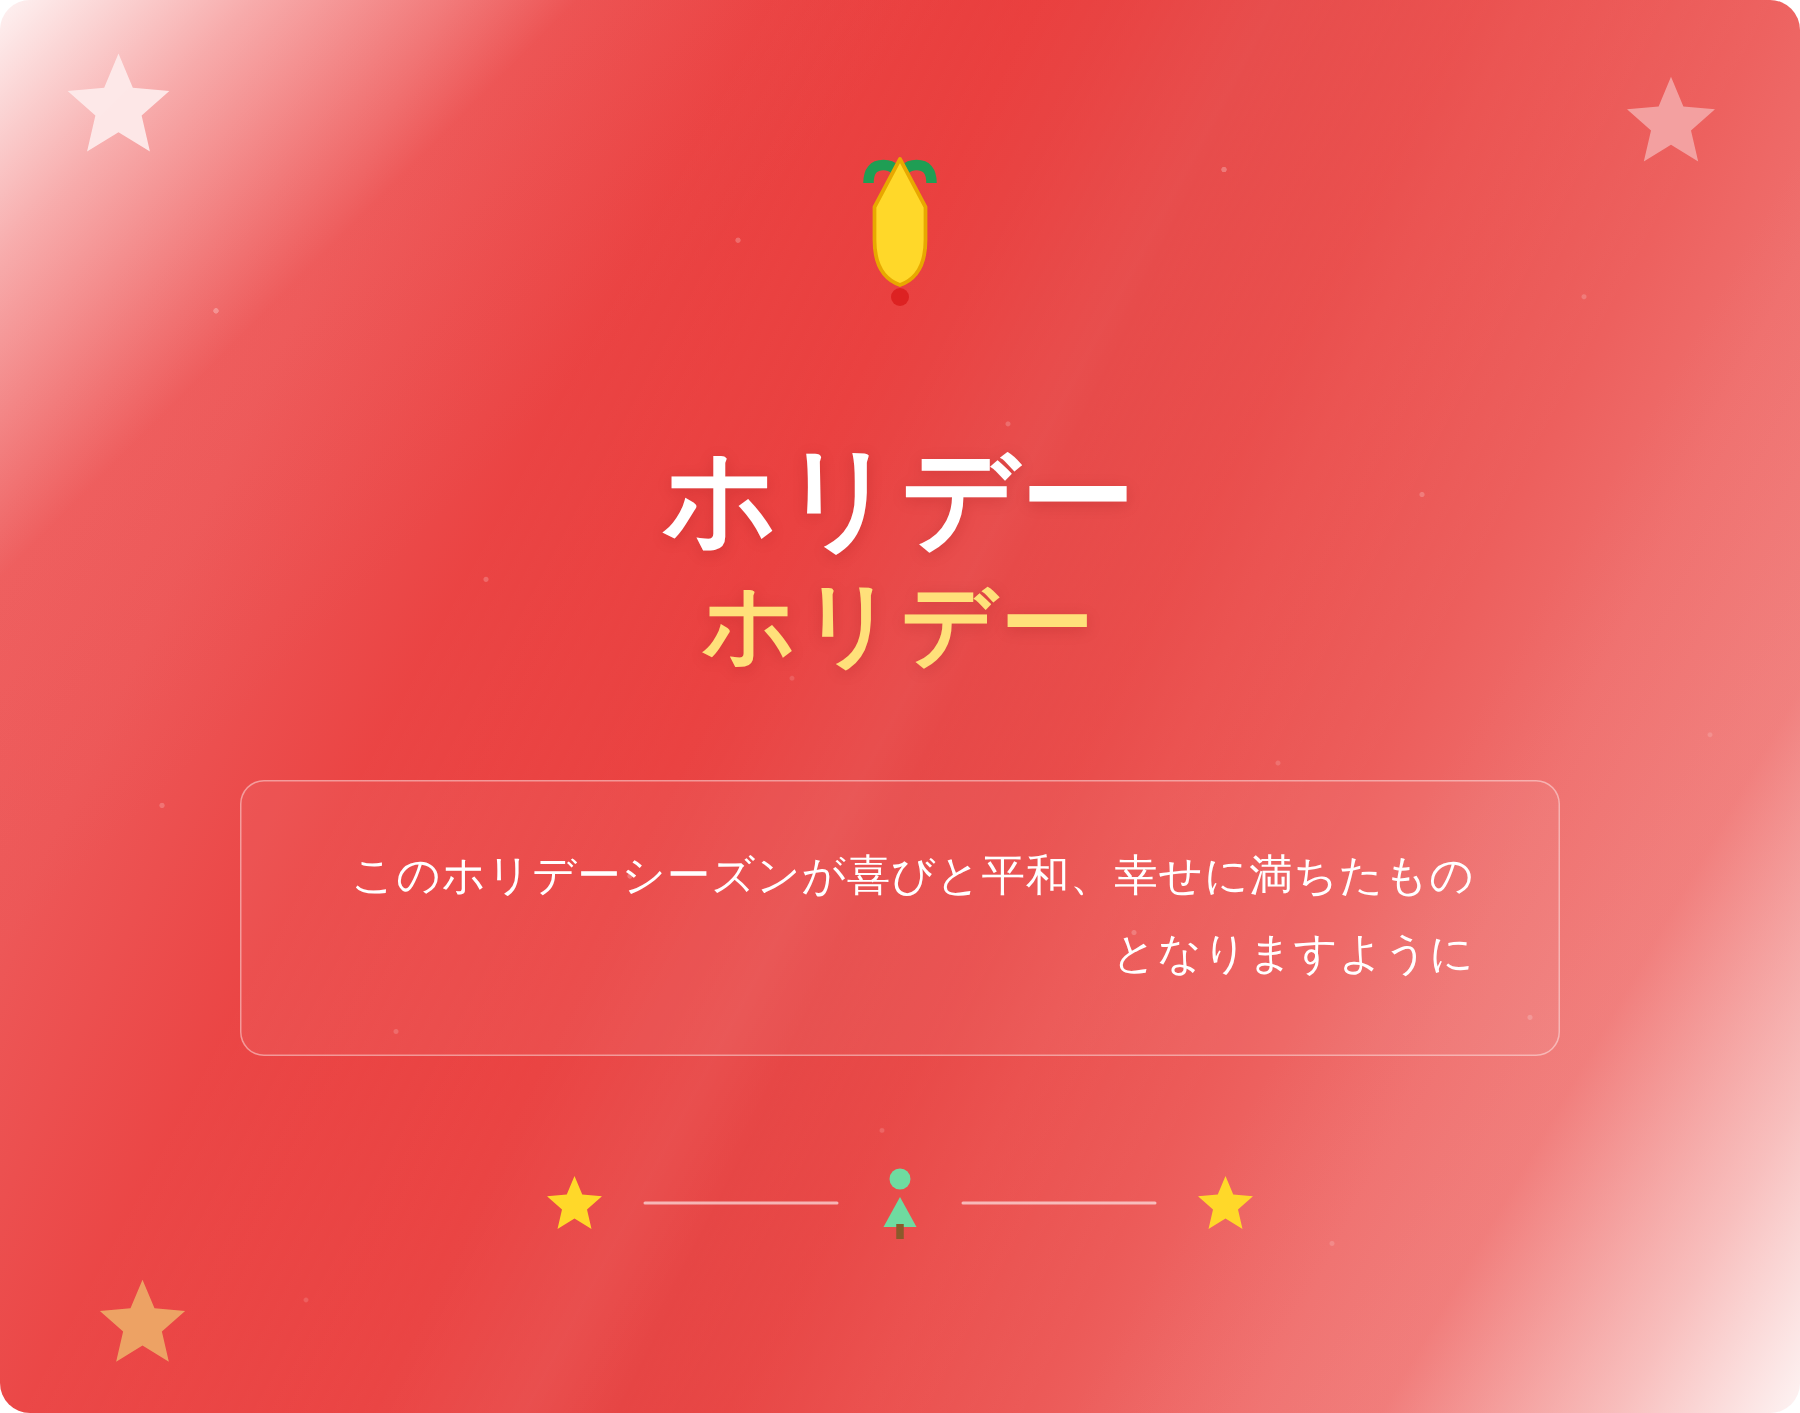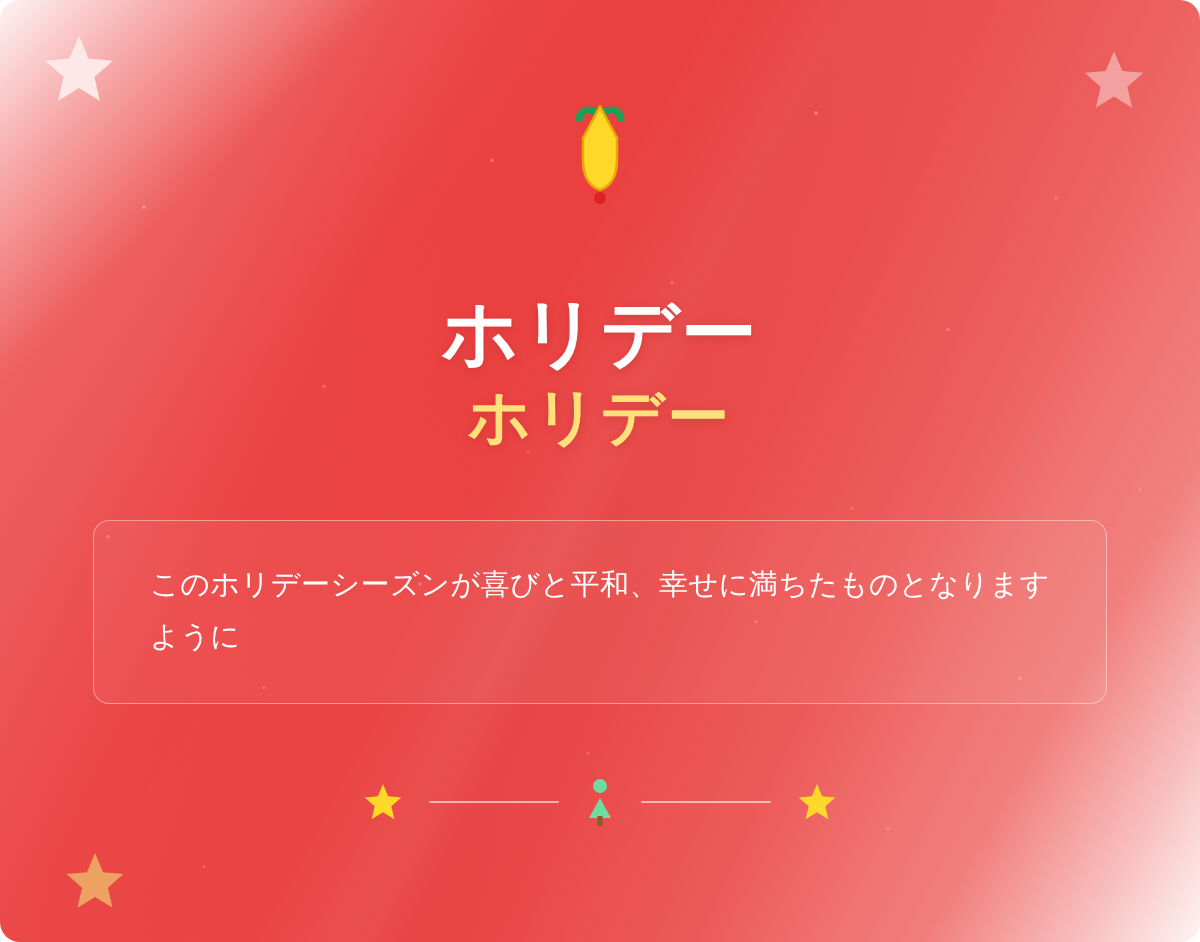--- a/index.html
+++ b/index.html
@@ -127,27 +127,27 @@
     font-weight: 700;
     color: #ffe07a;
     letter-spacing: 3px;
     line-height: 1.2;
     margin: 6px 0 0 0;
     text-shadow: 0 2px 10px rgba(120,10,10,0.18);
   }
 
   #message-box {
     margin-top: 66px;
-    width: 1014px;
+    width: 880px;
     box-sizing: border-box;
     border: 1.5px solid rgba(255,255,255,0.42);
     border-radius: 16px;
     background: rgba(255,255,255,0.055);
     padding: 38px 56px 40px 56px;
-    text-align: left;
+    text-align: right;
   }
 
   #message-text {
     font-size: 29px;
     line-height: 1.78;
     color: #ffffff;
     font-weight: 400;
     margin: 0;
     letter-spacing: 0.5px;
   }

